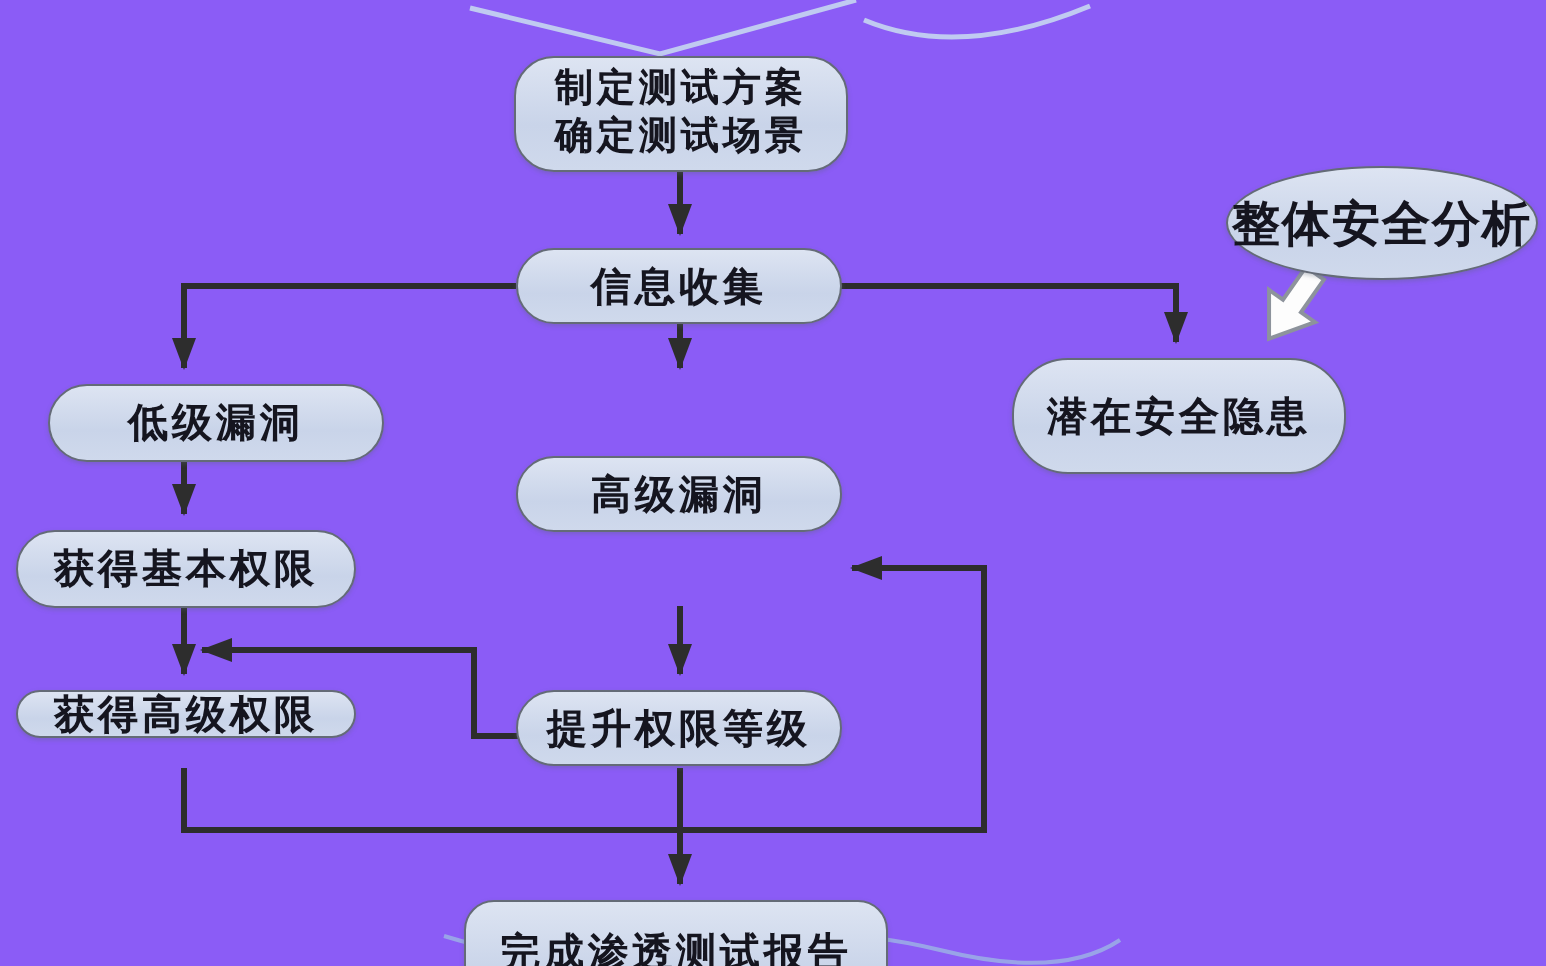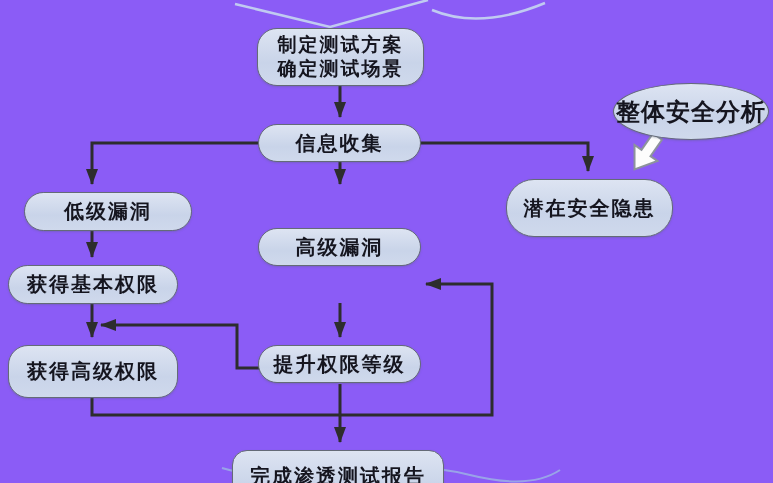--- a/index.html
+++ b/index.html
@@ -80,21 +80,21 @@
 
   <div class="node rrect" style="left:506px;top:179px;width:167px;height:58px;">
     <span>潜在安全隐患</span>
   </div>
 
   <div class="node stadium" style="left:8px;top:265px;width:170px;height:39px;">
     <span>获得基本权限</span>
   </div>
 
 
-  <div class="node stadium" style="left:8px;top:345px;width:170px;height:53px;">
+  <div class="node stadium" style="left:8px;top:345px;width:170px;height:24px;">
     <span>获得高级权限</span>
   </div>
 
   <div class="node stadium" style="left:258px;top:345px;width:163px;height:38px;">
     <span>提升权限等级</span>
   </div>
 
   <div class="node report" style="left:232px;top:450px;width:212px;height:60px;">
     <span>完成渗透测试报告</span>
   </div>

